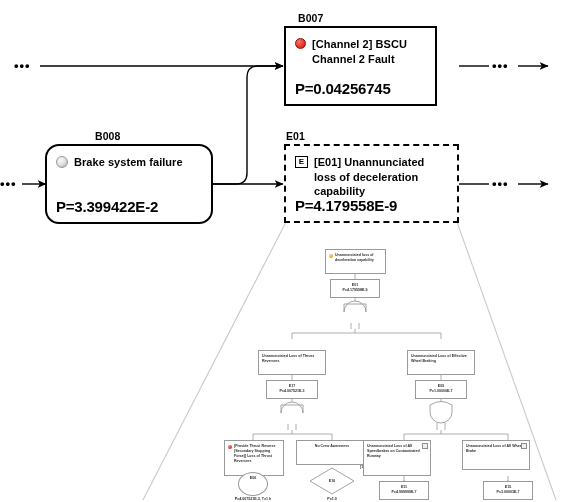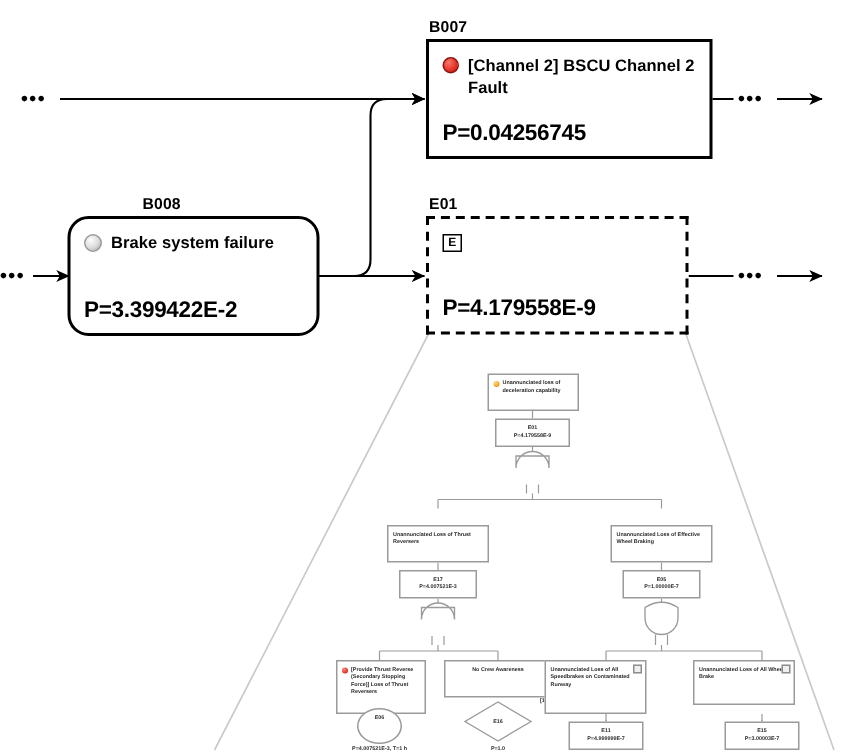--- a/index.html
+++ b/index.html
@@ -192,42 +192,43 @@
   <path d="M459,66 L489,66" stroke="#000" stroke-width="1.4" fill="none"></path>
   <path d="M518,66 L548,66" stroke="#000" stroke-width="1.4" fill="none" marker-end="url(#arw)"></path>
 
   <path d="M459,184 L489,184" stroke="#000" stroke-width="1.4" fill="none"></path>
   <path d="M518,184 L548,184" stroke="#000" stroke-width="1.4" fill="none" marker-end="url(#arw)"></path>
 
   <path d="M286,222 L143,500" stroke="#c9c9c9" stroke-width="1.1" fill="none"></path>
   <path d="M457,222 L556,500" stroke="#c9c9c9" stroke-width="1.1" fill="none"></path>
 </svg>
 
-<div class="node-tag" style="left:286px; top:12px;text-align:right;">B007</div>
-<div class="box" style="left:284px; top:26px; width:191px; height:80px;">
+<div class="node-tag" style="left:298px; top:12px;text-align:right;">B007</div>
+<div class="box" style="left:284px; top:26px; width:153px; height:80px;">
   <div class="box-head">
     <span class="ico ico-red"></span>
     <span class="box-title">[Channel 2] BSCU Channel 2 Fault</span>
   </div>
   <div class="box-prob">P=0.04256745</div>
 </div>
 
 <div class="node-tag" style="left:48px; top:130px;padding-left:47px;">B008</div>
 <div class="box" style="left:45px; top:144px; width:168px; height:80px;border-radius:14px;">
   <div class="box-head">
     <span class="ico ico-grey"></span>
     <span class="box-title">Brake system failure</span>
   </div>
   <div class="box-prob">P=3.399422E-2</div>
 </div>
 
 <div class="node-tag" style="left:286px; top:130px;">E01</div>
 <div class="box dashed" style="left:284px; top:144px; width:175px; height:79px;">
   <div class="box-head">
     <span class="ico ico-e">E</span>
+    <span class="box-title">[E01] Unannunciated loss of deceleration capability</span>
   </div>
   <div class="box-prob">P=4.179558E-9</div>
 </div>
 
 <div class="dots" style="left:14px; top:59px;">•••</div>
 <div class="dots" style="left:0px; top:177px;">•••</div>
 <div class="dots" style="left:492px; top:59px;">•••</div>
 <div class="dots" style="left:492px; top:177px;">•••</div>
 
 <div class="sub">

